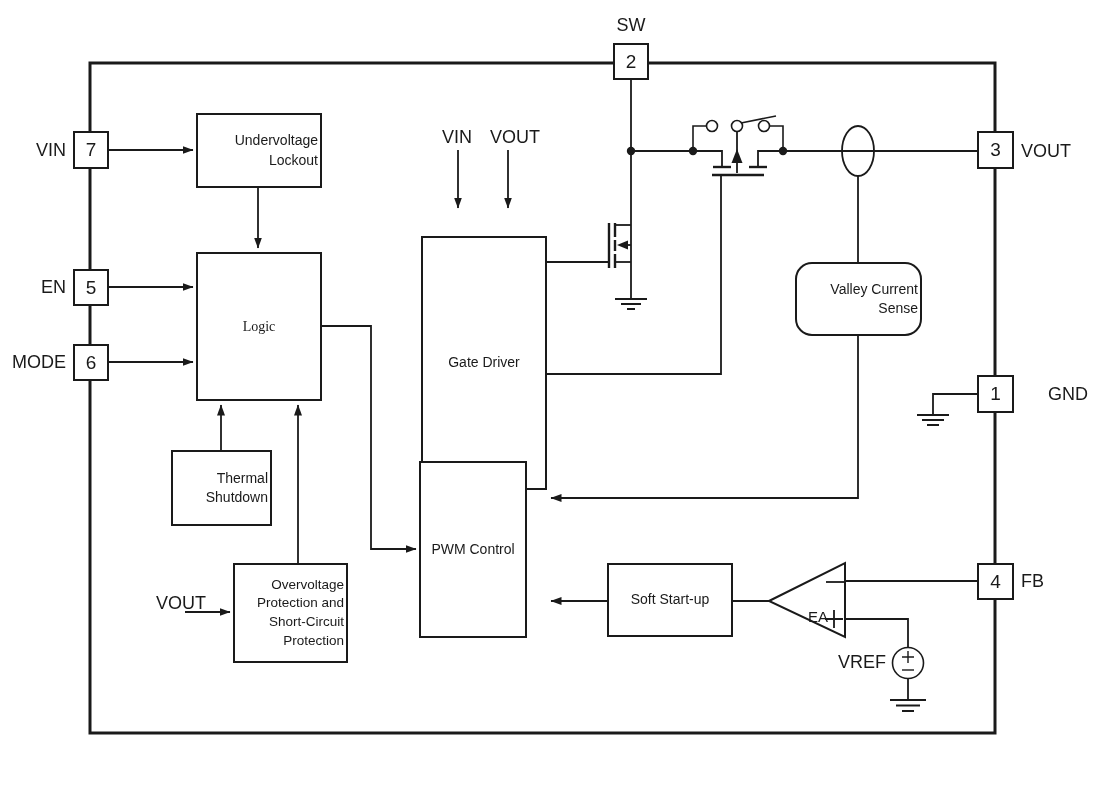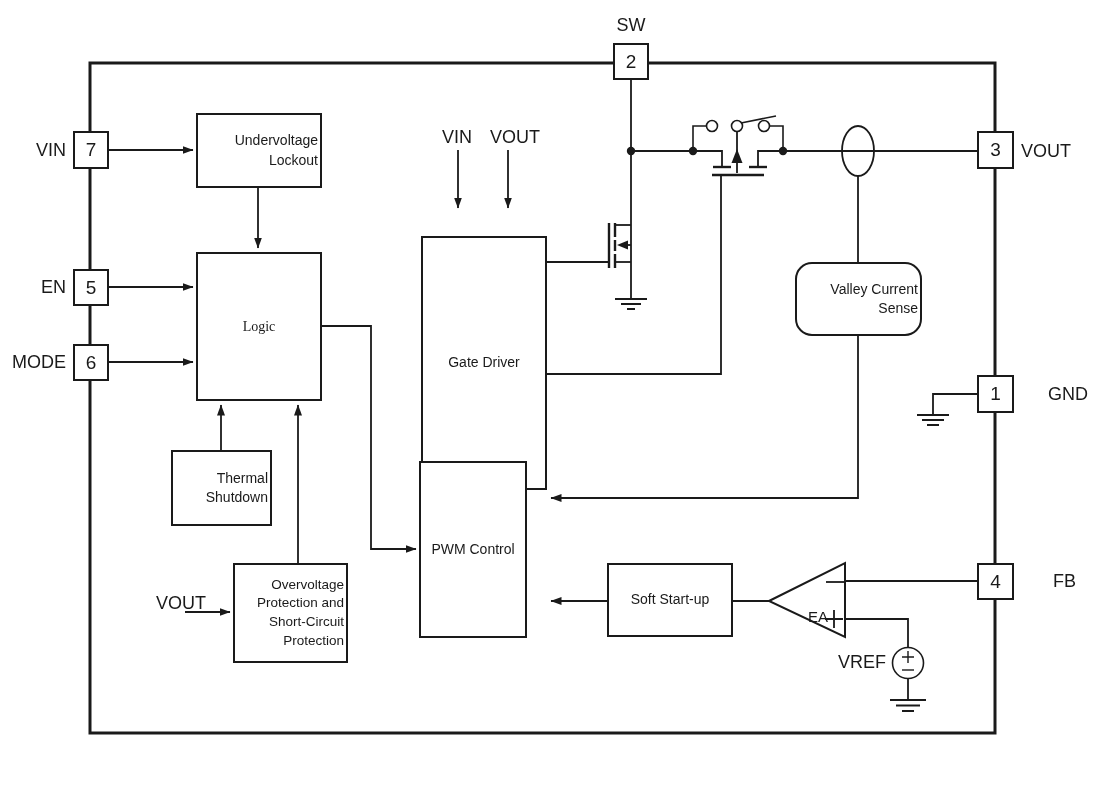--- a/index.html
+++ b/index.html
@@ -167,21 +167,21 @@
   <div class="pinbox" style="left:977px;top:563px;width:37px;height:37px;">
       <span>4</span>
     </div>
 
   <div class="netlabel r" style="left:24px;top:141px;width:42px;">VIN</div>
   <div class="netlabel r" style="left:24px;top:278px;width:42px;">EN</div>
   <div class="netlabel r" style="left:8px;top:353px;width:58px;">MODE</div>
   <div class="netlabel c" style="left:613px;top:16px;width:36px;">SW</div>
   <div class="netlabel" style="left:1021px;top:142px;">VOUT</div>
   <div class="netlabel" style="left:1021px;top:385px;margin-left:27px;">GND</div>
-  <div class="netlabel" style="left:1021px;top:572px;margin-left:32px;">FB</div>
+  <div class="netlabel" style="left:1021px;top:572px;">FB</div>
 
   <div class="netlabel c" style="left:433px;top:128px;width:48px;">VIN</div>
   <div class="netlabel c" style="left:488px;top:128px;width:54px;">VOUT</div>
   <div class="netlabel r" style="left:152px;top:594px;width:54px;">VOUT</div>
   <div class="netlabel c" style="left:803px;top:609px;width:30px;font-size:15px;">EA</div>
   <div class="netlabel r" style="left:838px;top:653px;width:48px;">VREF</div>
 
 </div>
 
 </body></html>

